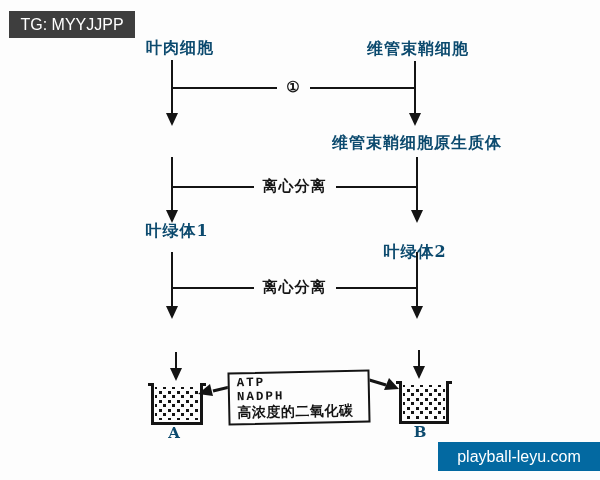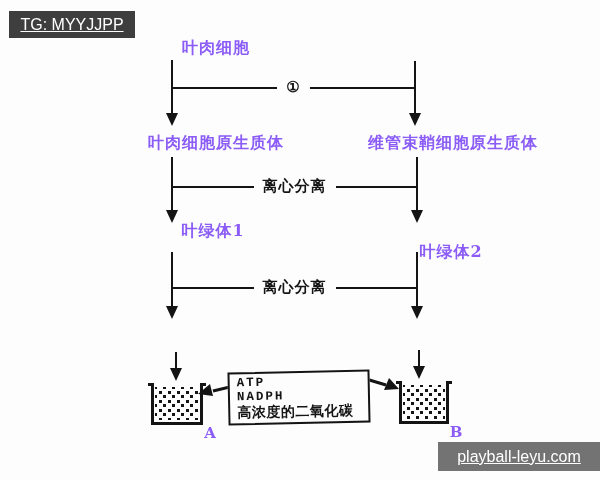--- a/index.html
+++ b/index.html
@@ -9,32 +9,30 @@
     font-family:"DejaVu Sans","Liberation Sans",sans-serif;
     position:relative;
   }
   .canvas{position:absolute;left:0;top:0;width:600px;height:480px;}
 
   
   .wm{
     position:absolute;color:#ffffff;
     display:flex;align-items:center;justify-content:center;
     font-family:"Liberation Sans",sans-serif;
-    text-decoration:underline;
   }
   .wm-tg{left:9px;top:11px;width:126px;height:27px;background:#3e3e3e;font-size:16px;}
-  .wm-site{left:438px;top:442px;width:162px;height:29px;background:#737373;font-size:16px;}
+  .wm-site{left:438px;top:442px;width:162px;height:29px;background:#0369a1;font-size:16px;}
 
   
   .node{
     position:absolute;transform:translateX(-50%);
-    font-weight:bold;font-size:16px;color:#8b5cf6;
+    font-weight:bold;font-size:16px;color:#0c4a6e;
     letter-spacing:1px;white-space:nowrap;line-height:18px;
     font-family:"DejaVu Serif","Liberation Serif",serif;
-    margin-left:36px;
   }
   .small-node{font-size:15px;letter-spacing:0;}
 
   
   .vline{position:absolute;width:0;border-left:2.5px solid #141414;}
   .ahead{
     position:absolute;width:0;height:0;
     border-left:6px solid transparent;border-right:6px solid transparent;
     border-top:13px solid #141414;
   }
@@ -88,31 +86,31 @@
 <div class="canvas">
 
   <div class="wm wm-tg">
     <span>TG: MYYJJPP</span>
   </div>
   <div class="wm wm-site">
     <span>playball-leyu.com</span>
   </div>
 
   <div class="node" style="left:180px;top:39px">叶肉细胞</div>
+  <div class="node" style="left:418px;top:40px">维管束鞘细胞</div>
 
   <div class="vline" style="left:171px;top:60px;height:53px"></div>
   <div class="ahead" style="left:166px;top:113px"></div>
   <div class="vline" style="left:414px;top:61px;height:52px"></div>
   <div class="ahead" style="left:409px;top:113px"></div>
   <div class="hline" style="left:172px;top:87px;width:243px"></div>
   <div class="hlabel" style="left:172px;top:78px;width:243px">
     <span>①</span>
   </div>
 
-  <div class="node" style="left:180px;top:134px">叶肉细胞原生质体</div>
   <div class="node" style="left:417px;top:134px">维管束鞘细胞原生质体</div>
 
   <div class="vline" style="left:171px;top:157px;height:53px"></div>
   <div class="ahead" style="left:166px;top:210px"></div>
   <div class="vline" style="left:416px;top:157px;height:53px"></div>
   <div class="ahead" style="left:411px;top:210px"></div>
   <div class="hline" style="left:172px;top:186px;width:245px"></div>
   <div class="hlabel" style="left:172px;top:177px;width:245px">
     <span>离心分离</span>
   </div>

